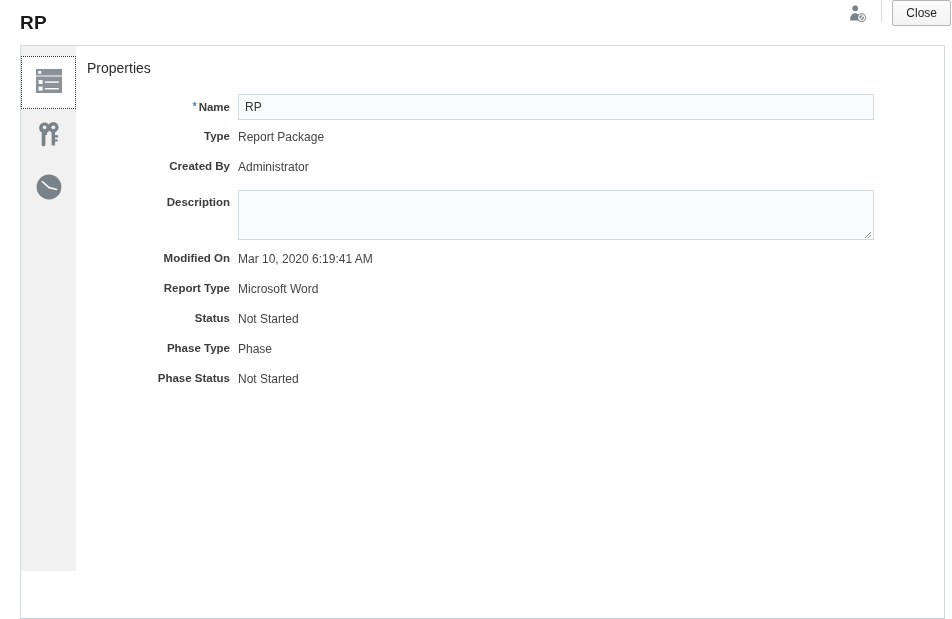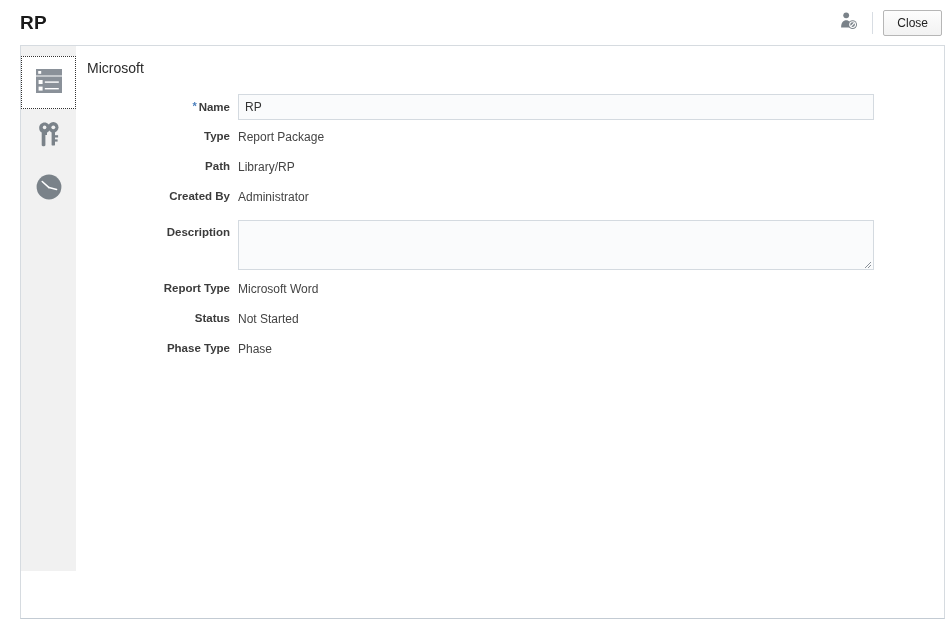--- a/index.html
+++ b/index.html
@@ -32,23 +32,22 @@
     margin-left: 20px;
     font-size: 19px;
     font-weight: bold;
     color: #1a1a1a;
     letter-spacing: 0.2px;
     line-height: 1;
   }
   .header-right {
     margin-left: auto;
     display: flex;
-    align-items: center;
     height: 45px;
-    padding-right: 10px;
+    padding-right: 1px;
   }
   .icon-btn {
     width: 30px;
     height: 30px;
     display: flex;
     align-items: center;
     justify-content: center;
     background: transparent;
     border: none;
     cursor: pointer;
@@ -277,42 +276,38 @@
           <circle cx="15" cy="15" r="12.4" fill="#7a8289"></circle>
           <line x1="15" y1="15.6" x2="8.2" y2="9.5" stroke="#ffffff" stroke-width="1.5" stroke-linecap="round"></line>
           <line x1="15" y1="15.6" x2="22.6" y2="17.4" stroke="#ffffff" stroke-width="1.5" stroke-linecap="round"></line>
         </svg>
       </span>
     </div>
   </div>
 
   <div class="content">
 
-    <div class="section-title">Microsoft</div>
+    <div class="section-title">Properties</div>
 
     <div class="form">
 
       <div class="form-row row-input">
         <div class="form-label">
           <span class="req-star">*</span><span>Name</span>
         </div>
         <div class="form-value">
           <input class="text-input" type="text" value="RP" style="">
         </div>
       </div>
 
       <div class="form-row row-text">
         <div class="form-label">Type</div>
         <div class="form-value">Report Package</div>
       </div>
 
-      <div class="form-row row-text">
-        <div class="form-label">Path</div>
-        <div class="form-value">Library/RP</div>
-      </div>
 
       <div class="form-row row-text">
         <div class="form-label">Created By</div>
         <div class="form-value">Administrator</div>
       </div>
 
       <div class="form-row row-desc">
         <div class="form-label">Description</div>
         <div class="form-value">
           <div class="textarea-wrap">
@@ -325,32 +320,40 @@
                   <line x1="9" y1="9" x2="9" y2="9"></line>
                 </g>
               </svg>
             </span>
           </div>
         </div>
       </div>
 
 
 
+      <div class="form-row row-text">
+        <div class="form-label">Modified On</div>
+        <div class="form-value">Mar 10, 2020 6:19:41 AM</div>
+      </div>
 
       <div class="form-row row-text">
         <div class="form-label">Report Type</div>
         <div class="form-value">Microsoft Word</div>
       </div>
 
       <div class="form-row row-text">
         <div class="form-label">Status</div>
         <div class="form-value">Not Started</div>
       </div>
 
       <div class="form-row row-text">
         <div class="form-label">Phase Type</div>
         <div class="form-value">Phase</div>
       </div>
 
+      <div class="form-row row-text">
+        <div class="form-label">Phase Status</div>
+        <div class="form-value">Not Started</div>
+      </div>
 
     </div>
   </div>
 </div>
 
 </body></html>

